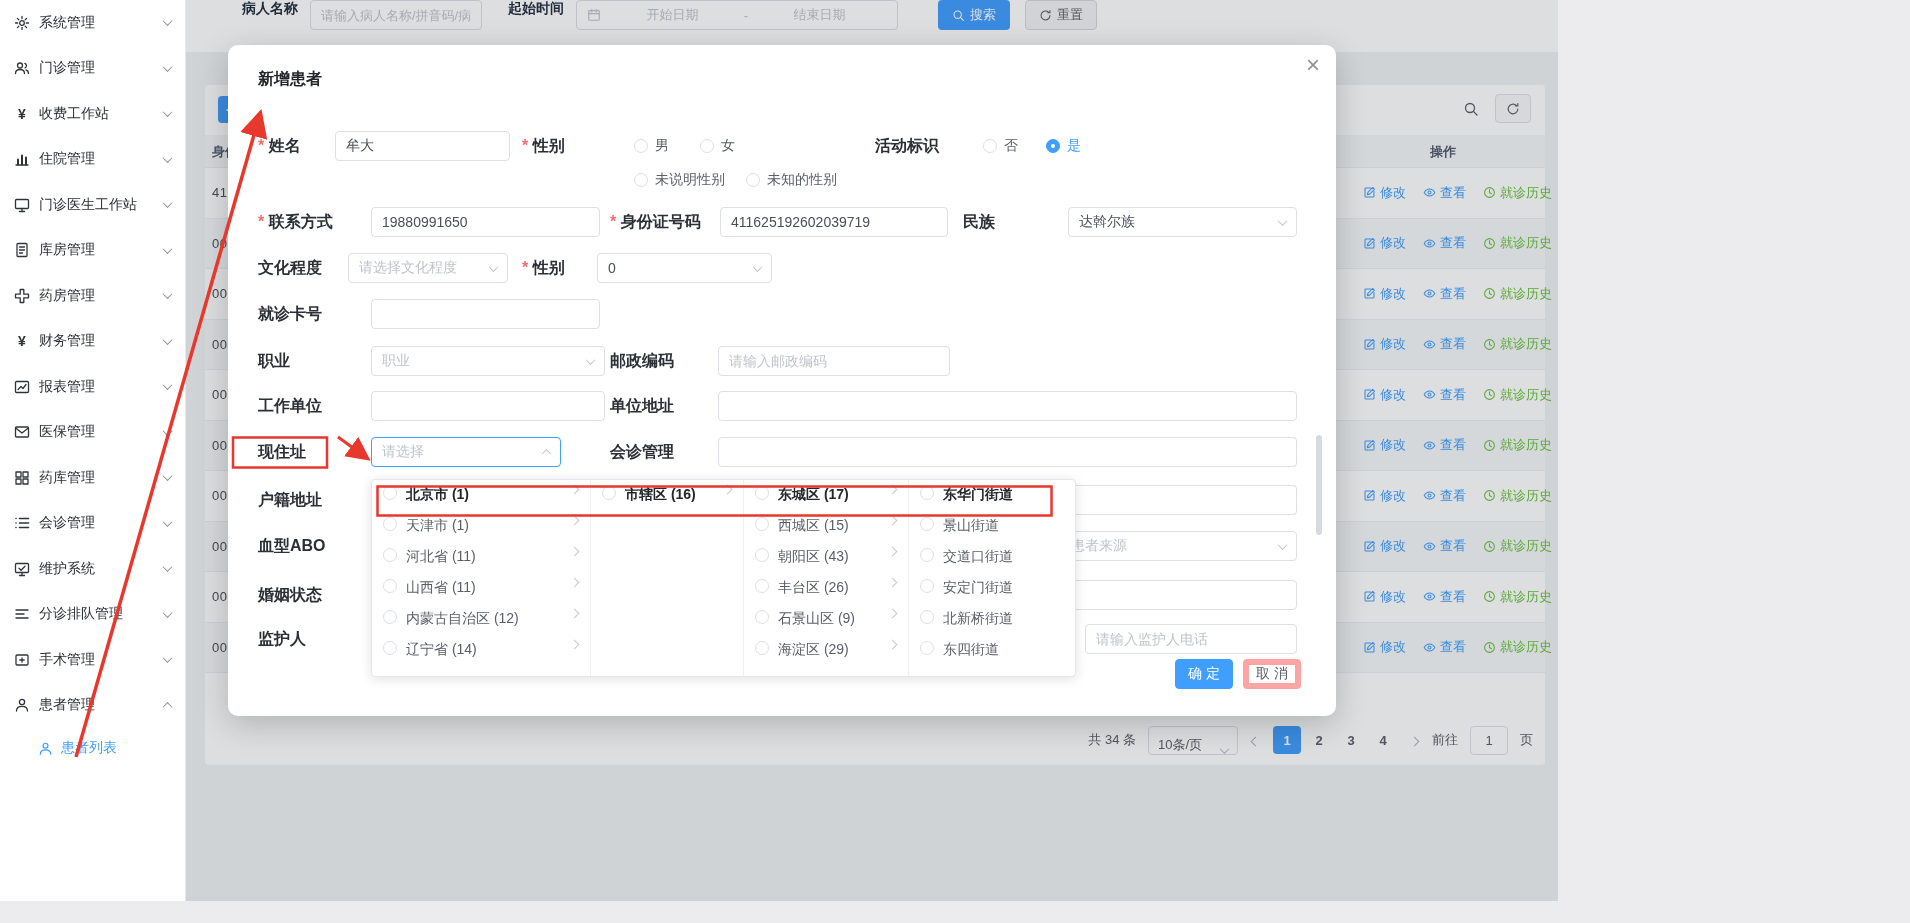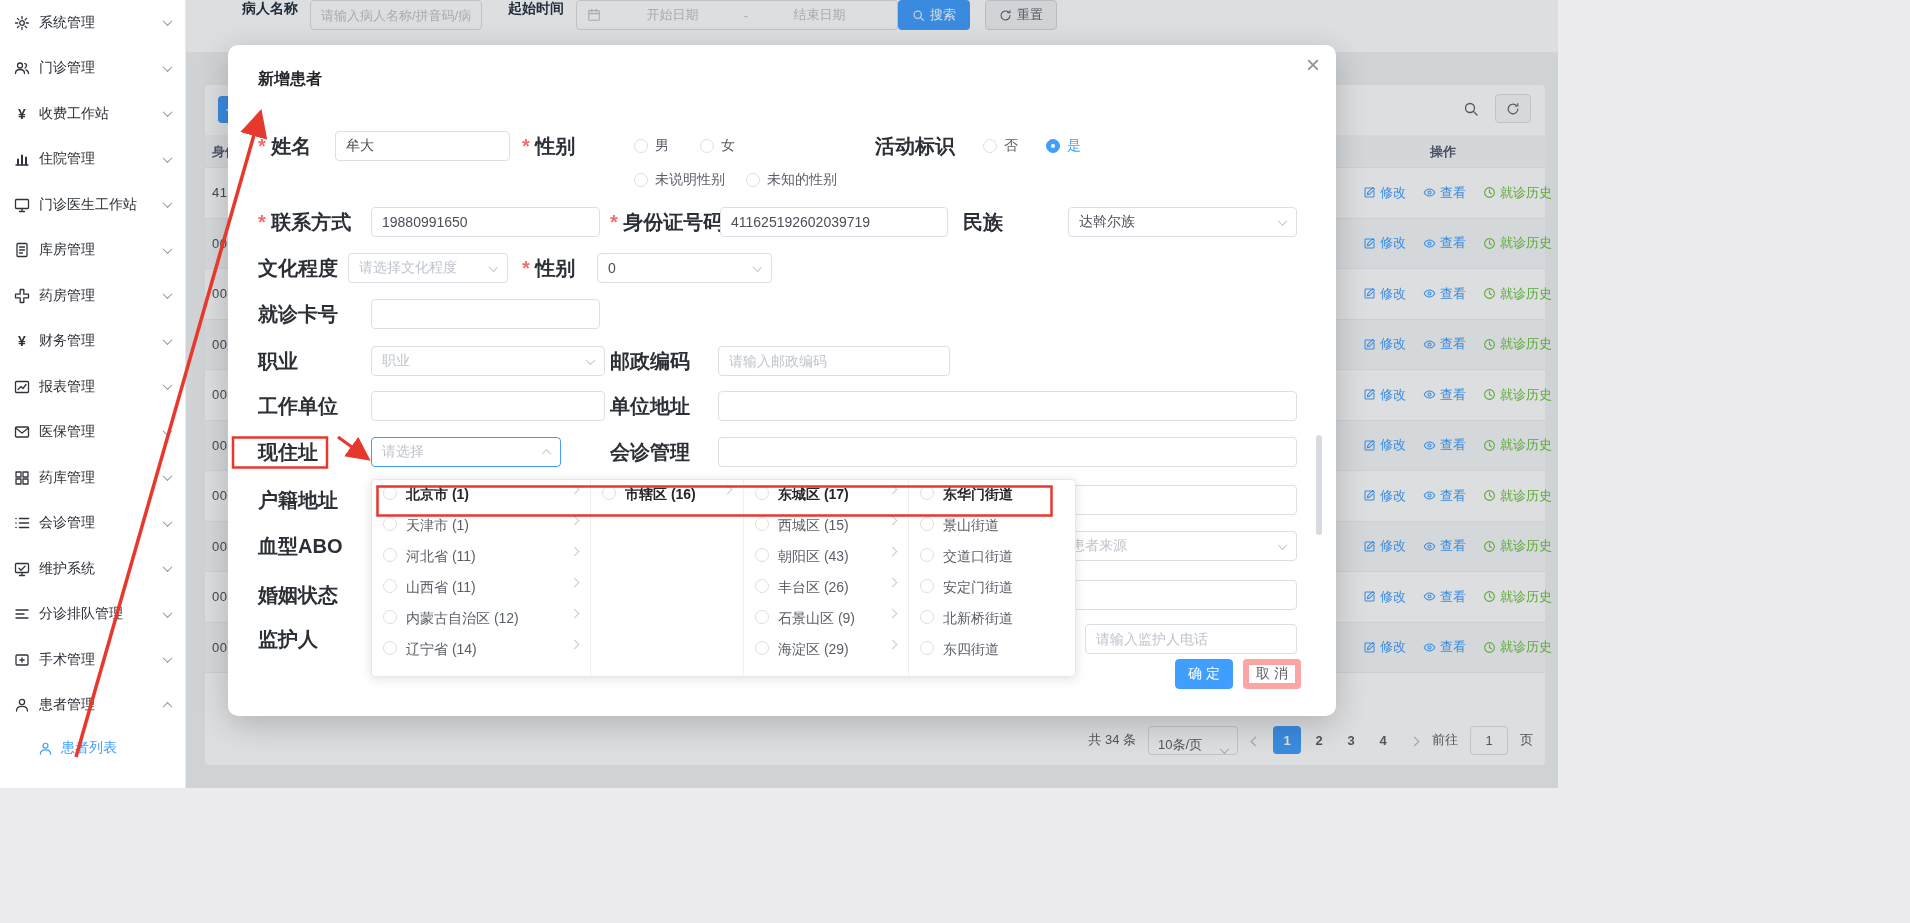--- a/index.html
+++ b/index.html
@@ -1,18 +1,18 @@
 <!DOCTYPE html>
 <html><head>
 <meta charset="utf-8">
 <style>
   *{box-sizing:border-box;margin:0;padding:0}
   html,body{width:1910px;height:923px}
   body{font-family:"Liberation Sans","DejaVu Sans",sans-serif;background:#ececee;overflow:hidden}
-  .stage{position:relative;width:1910px;height:788px;overflow:hidden;color:#303133}
+  .stage{position:relative;width:1910px;height:901px;overflow:hidden;color:#303133}
 
   
   .sidebar{position:absolute;left:0;top:0;width:186px;height:100%;background:#fff;border-right:1px solid #e8e8e8;z-index:5;overflow:hidden}
   .side-item{height:45.5px;display:flex;align-items:center;padding:0 14px;font-size:14px;color:#2b2f36;cursor:pointer;white-space:nowrap}
   .side-item .ic{width:16px;height:16px;margin-right:9px;color:#30343a;flex:none;display:flex;align-items:center;justify-content:center}
   .side-item .s-lbl{overflow:hidden;text-overflow:ellipsis}
   .side-item .chev{margin-left:auto;color:#909399;flex:none}
   .side-sub{height:40px;display:flex;align-items:center;padding-left:38px;font-size:14px;color:#409EFF;cursor:pointer}
   .side-sub .ic{width:15px;height:15px;margin-right:8px;color:#409EFF;display:flex}
 
@@ -63,21 +63,21 @@
   .pgnav{color:#aeb4bc;padding:0 2px;cursor:pointer}
   .pgbtn{min-width:28px;height:28px;display:flex;align-items:center;justify-content:center;border-radius:4px;font-weight:700;color:#5a5e66;cursor:pointer}
   .pgbtn.active{background:#409EFF;color:#fff}
   .ginp{width:38px;height:29px;border:1px solid #dcdfe6;border-radius:4px;text-align:center;font-size:13px;color:#5a5e66;outline:none;font-family:inherit}
   .dim{position:absolute;inset:0;background:rgba(28,33,41,.15);z-index:10}
 
   
   .modal{position:absolute;left:228px;top:45px;width:1108px;height:671px;background:#fff;border-radius:10px;box-shadow:0 8px 32px rgba(0,0,0,.2);z-index:100}
   .m-title{position:absolute;left:30px;top:24px;font-size:16px;font-weight:700;color:#24262b}
   .m-close{position:absolute;right:16px;top:8px;font-size:24px;color:#909399;background:none;border:none;cursor:pointer;line-height:1;font-family:inherit}
-  .fl{position:absolute;font-size:20px;font-weight:600;color:#2b2f36;height:30px;line-height:30px;white-space:nowrap}
+  .fl{position:absolute;font-size:16px;font-weight:600;color:#2b2f36;height:30px;line-height:30px;white-space:nowrap}
   .req::before{content:"* ";color:#F56C6C;font-weight:700}
   .fi{position:absolute;height:30px;border:1px solid #dcdfe6;border-radius:4px;font-size:14px;color:#4a4f57;padding:0 10px;background:#fff;outline:none;font-family:inherit}
   .fi::placeholder{color:#bfc4cc}
   .fsel{position:absolute;height:30px;border:1px solid #dcdfe6;border-radius:4px;background:#fff;display:flex;align-items:center;justify-content:space-between;padding:0 10px;font-size:14px;cursor:pointer}
   .fsel .ph{color:#bfc4cc;white-space:nowrap;overflow:hidden}
   .fsel .val{color:#4a4f57}
   .fsel .chev{color:#c0c4cc;flex:none;margin-left:6px}
   .fsel.focused{border-color:#409EFF}
   .radio{position:absolute;display:flex;align-items:center;gap:7px;font-size:14px;color:#5a5e66;height:30px;cursor:pointer;white-space:nowrap}
   .rdot{position:relative;width:14px;height:14px;border-radius:50%;border:1px solid #dcdfe6;background:#fff;flex:none}
@@ -283,21 +283,21 @@
         <span class="ic">
             <svg viewBox="0 0 16 16" fill="none" stroke="currentColor" stroke-width="1.3" stroke-linecap="round" stroke-linejoin="round">
               <rect x="2" y="3" width="12" height="11" rx="1"></rect>
               <path d="M2 6.5h12M5.5 1.5v3M10.5 1.5v3"></path>
             </svg>
           </span>
         <span class="ph">开始日期</span>
         <span class="sep">-</span>
         <span class="ph">结束日期</span>
       </div>
-      <button class="btn primary" style="">
+      <button class="btn primary" style="margin-left:40px">
         <span class="ic">
             <svg viewBox="0 0 16 16" fill="none" stroke="currentColor" stroke-width="1.3" stroke-linecap="round" stroke-linejoin="round">
               <circle cx="7" cy="7" r="4.5"></circle>
               <path d="M10.4 10.4L14 14"></path>
             </svg>
           </span>
         <span>搜索</span>
       </button>
       <button class="btn plain" style="margin-left:15px">
         <span class="ic">

